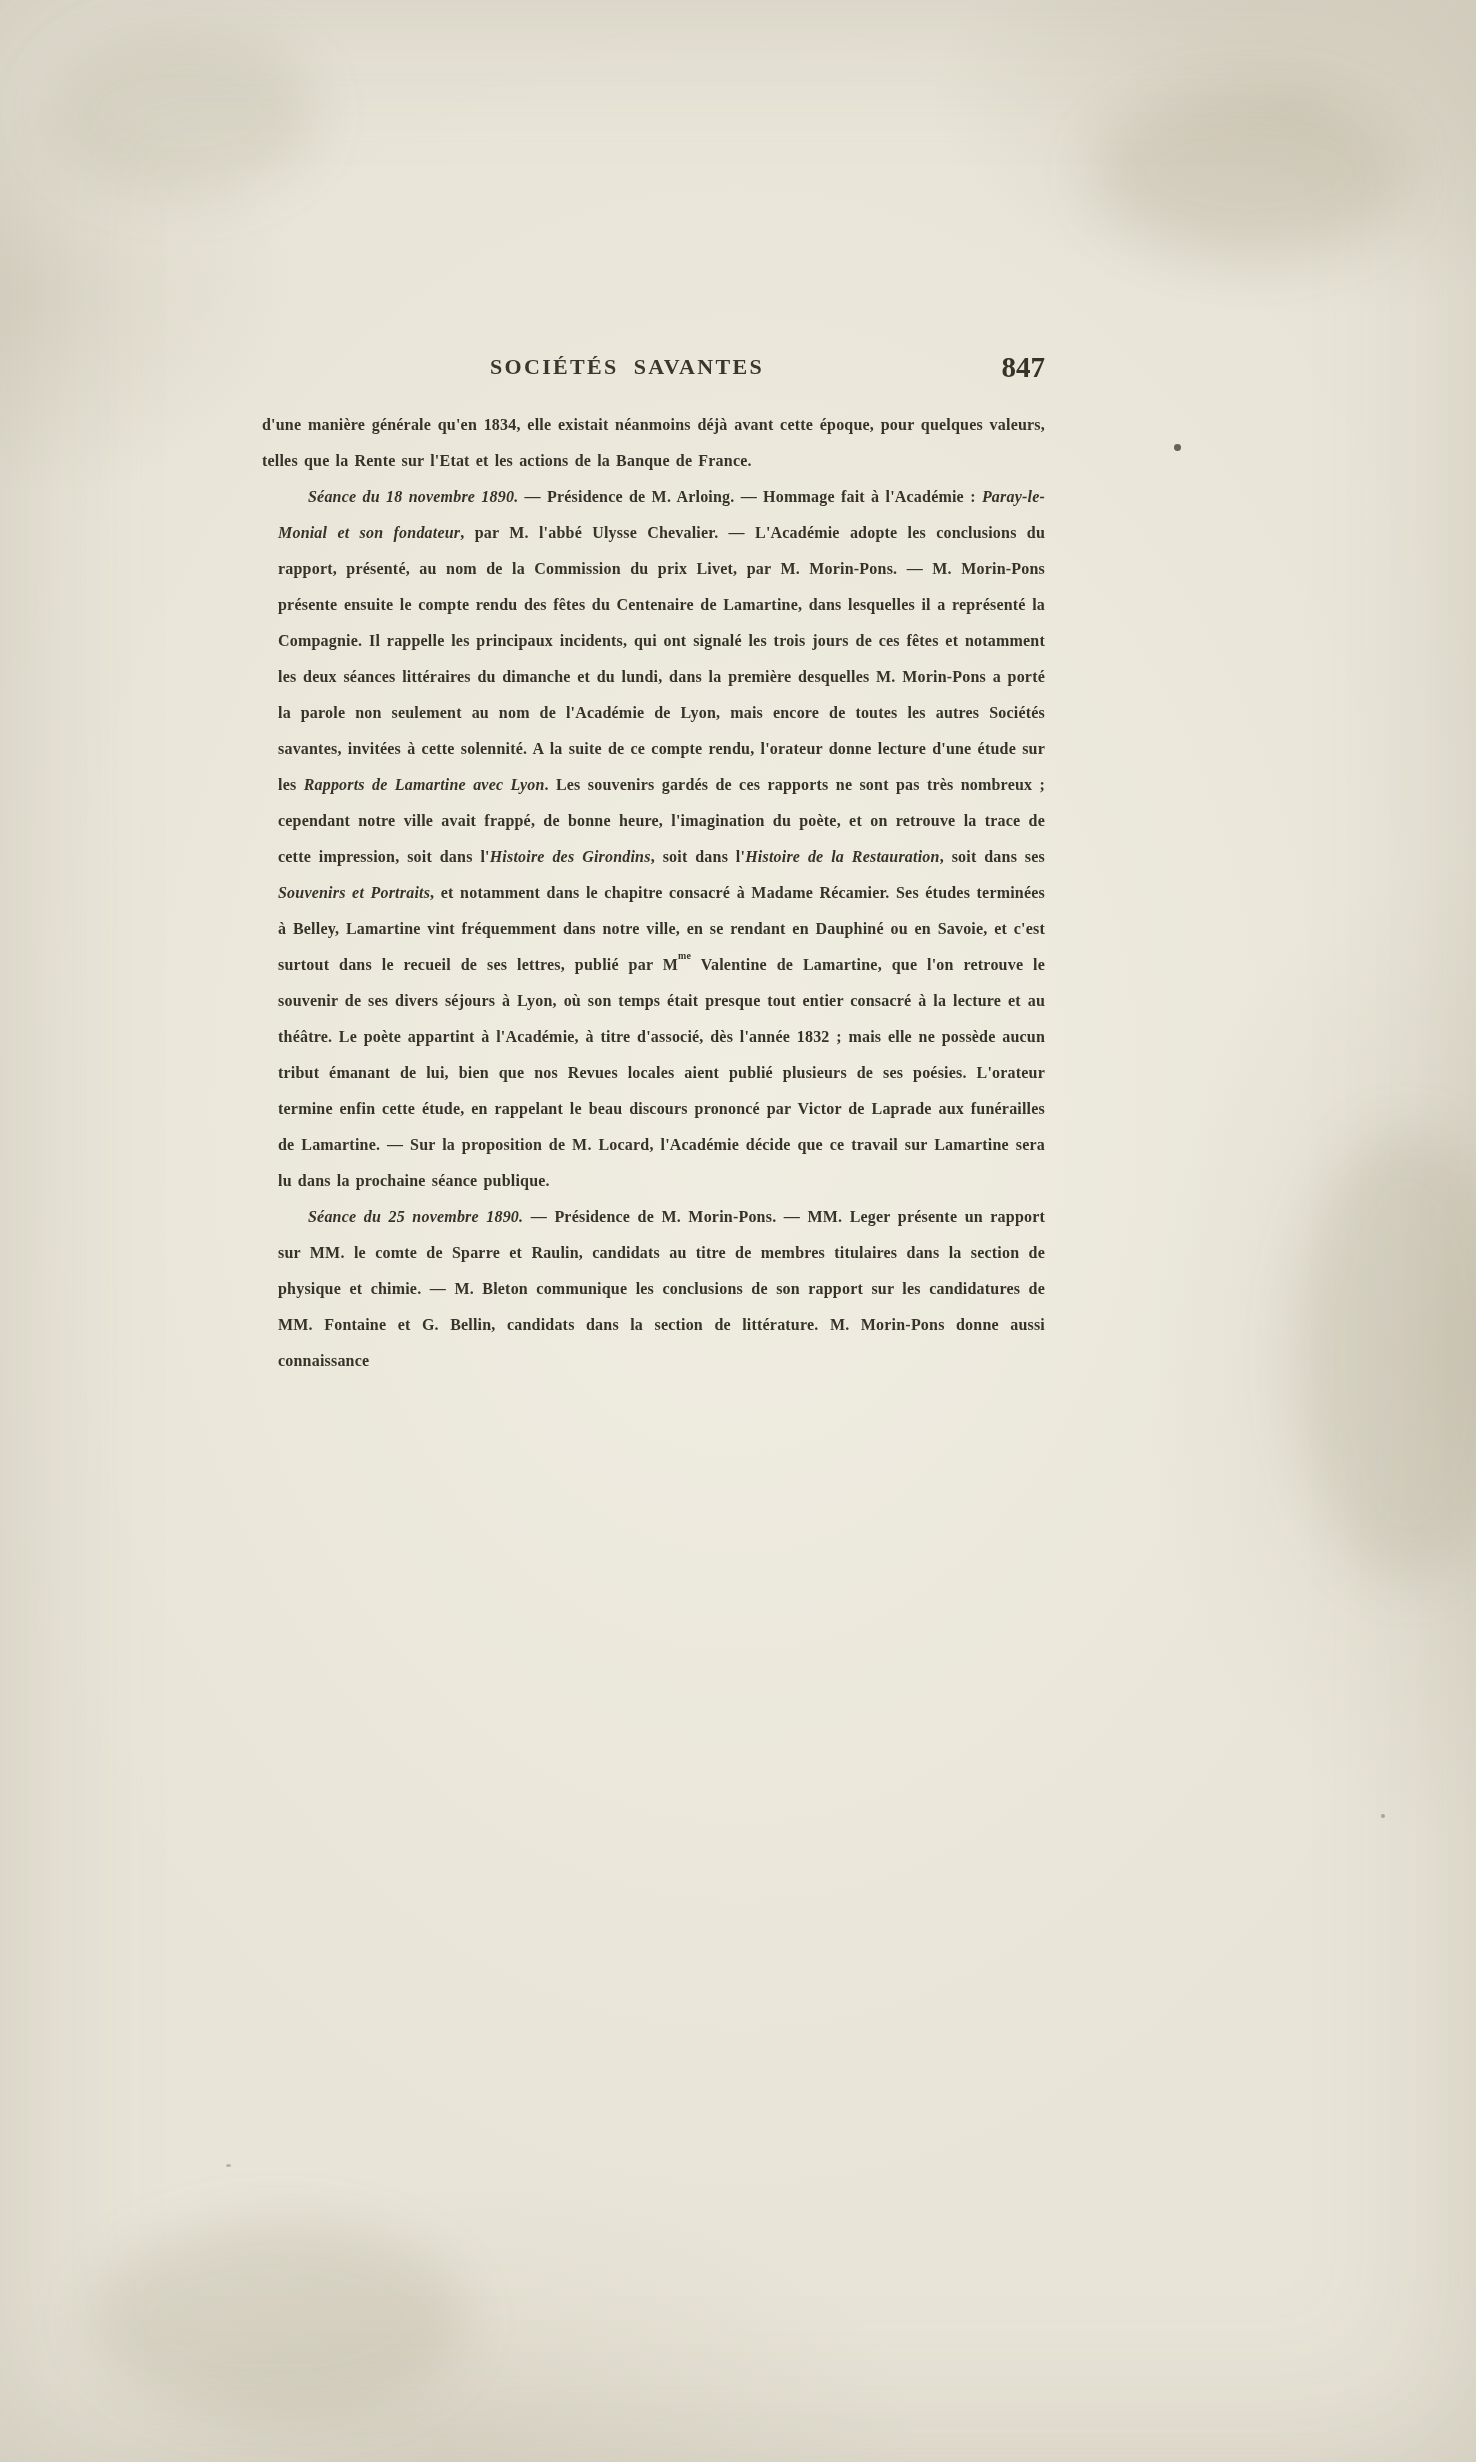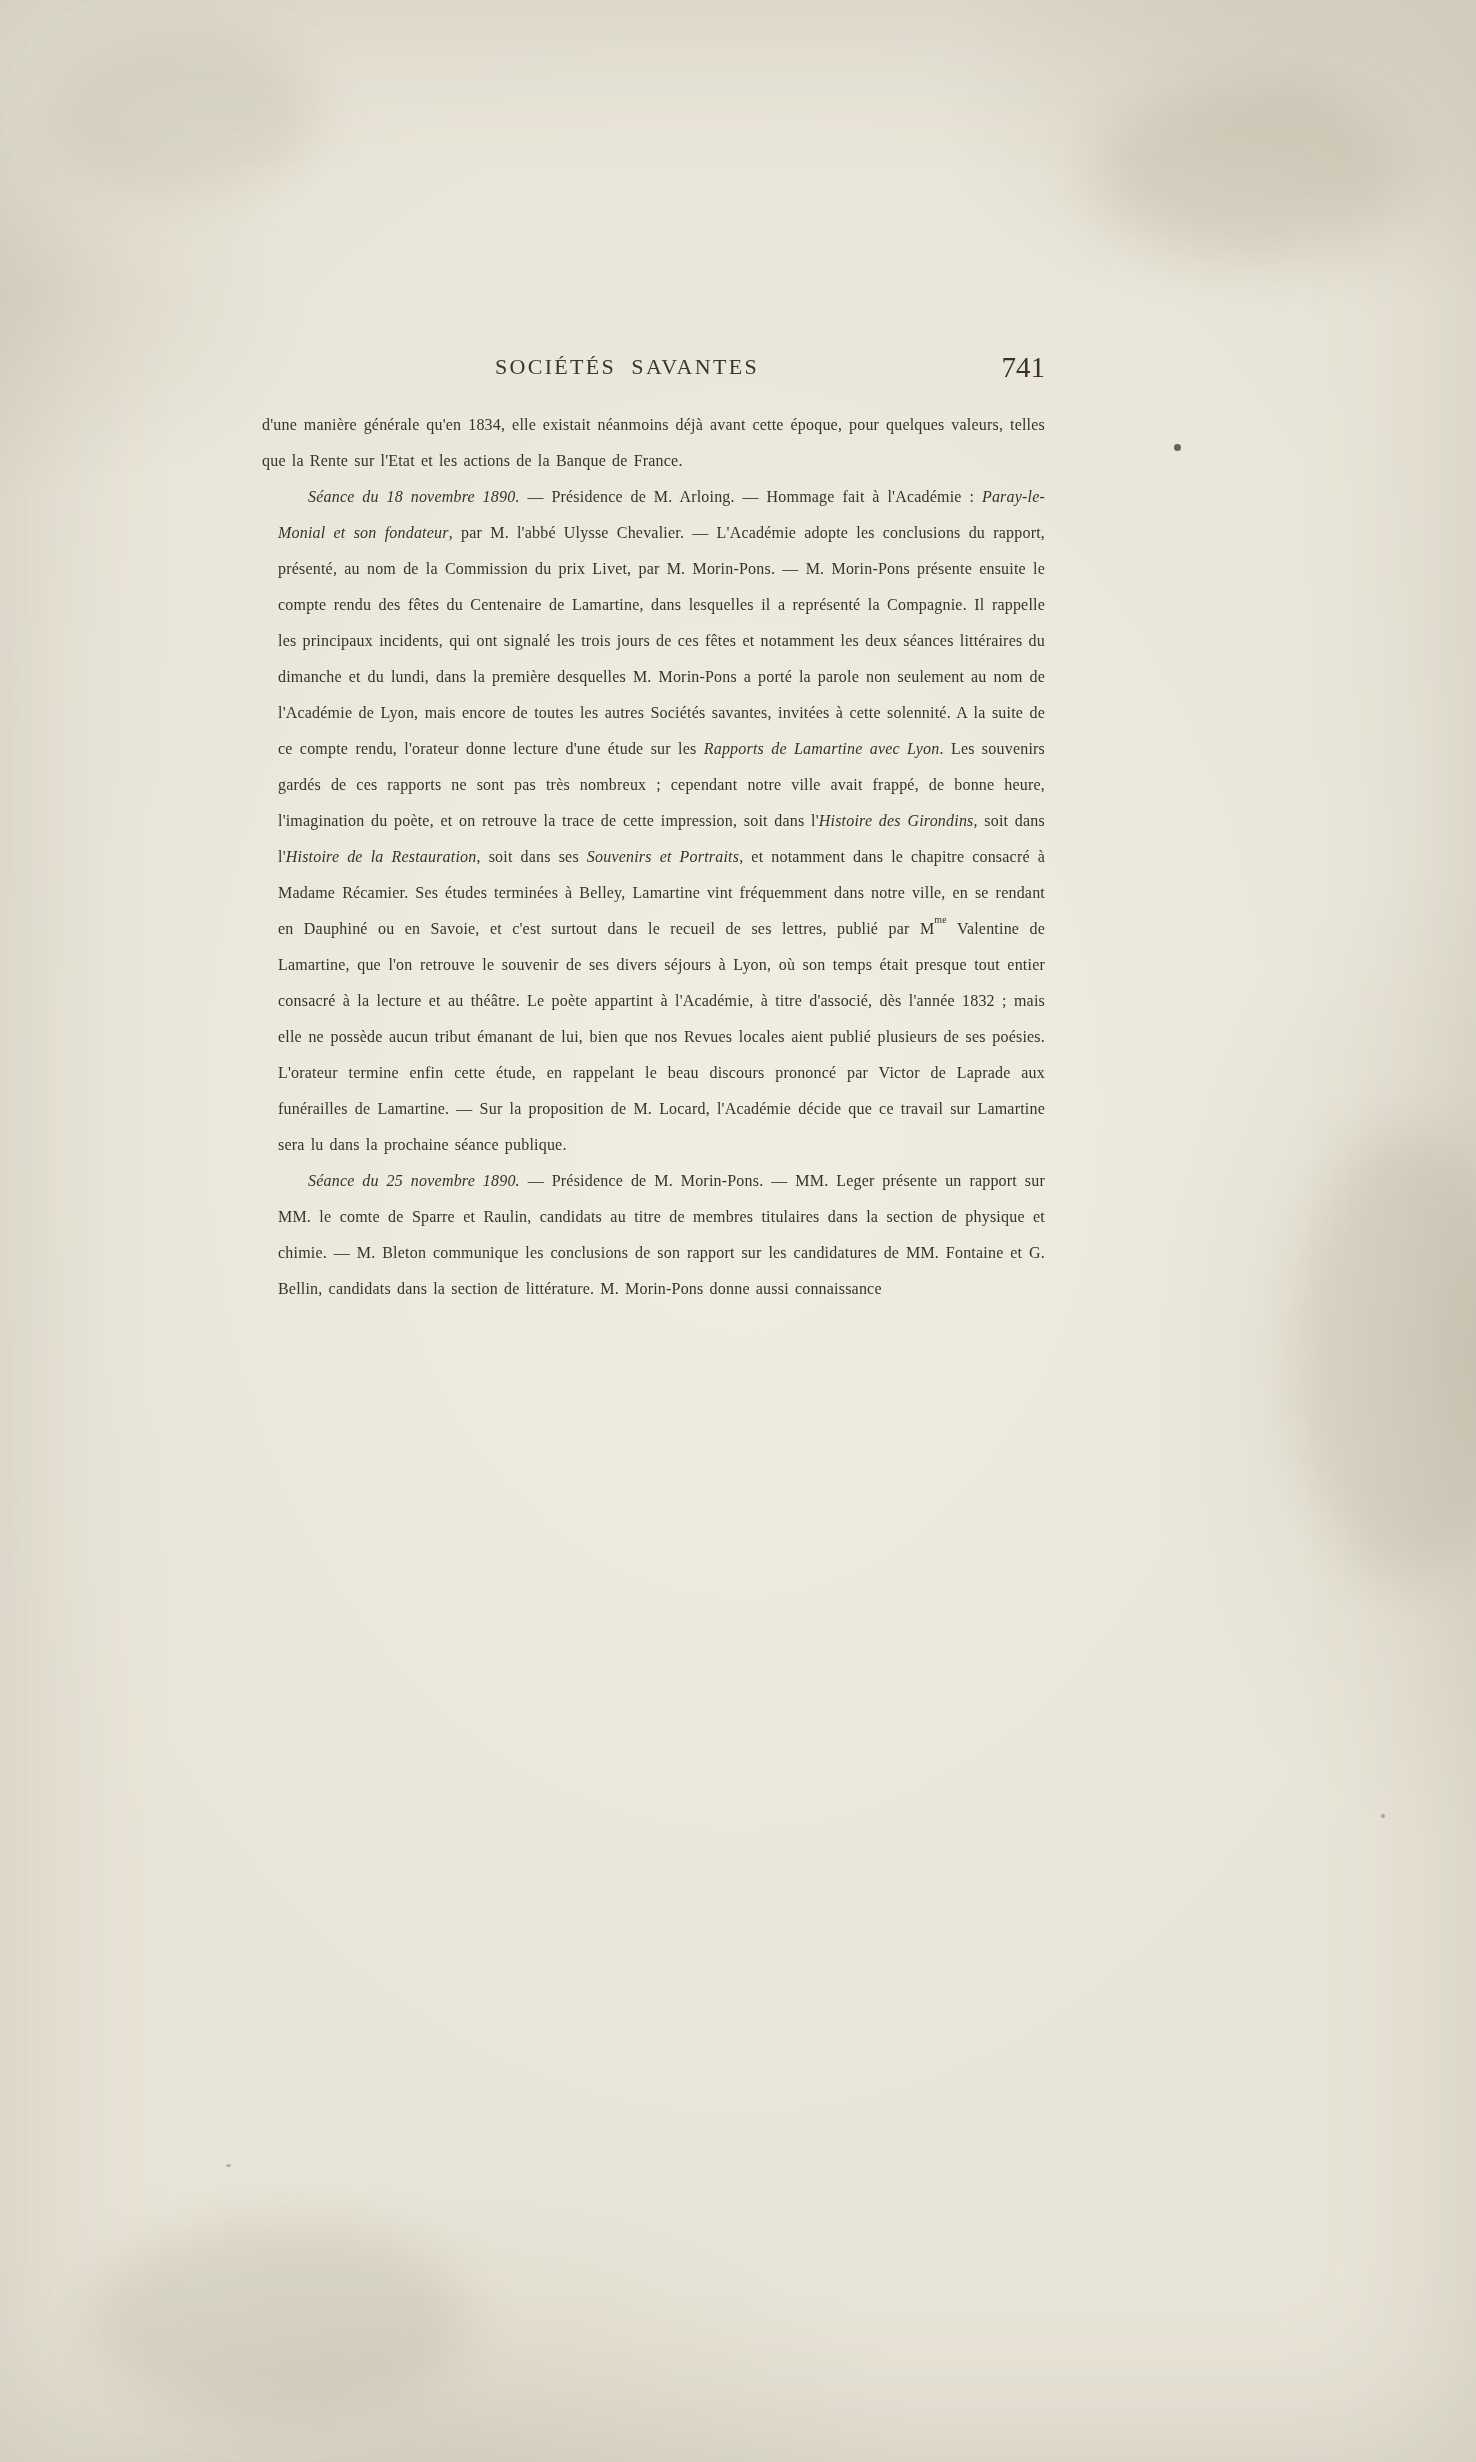--- a/index.html
+++ b/index.html
@@ -104,24 +104,24 @@
 <div class="paper" style="background-color: rgb(232, 228, 215);">
   <div class="blob b1"></div>
   <div class="blob b2"></div>
   <div class="blob b3"></div>
   <div class="blob b4"></div>
   <div class="speck s1"></div>
   <div class="speck s2"></div>
   <div class="speck s3"></div>
 </div>
 
-<div class="column" style="color: rgb(56, 50, 42);">
+<div class="column" style="color: rgb(56, 50, 42); font-weight: bold;">
   <div class="running-head">
     <div class="title">SOCIÉTÉS SAVANTES</div>
-    <div class="folio">741</div>
+    <div class="folio">847</div>
   </div>
   <div class="body-text">
       <p class="para"><span>d'une manière générale qu'en 1834, elle existait néanmoins déjà avant cette époque, pour quelques valeurs, telles que la Rente sur l'Etat et les actions de la Banque de France.</span></p>
       <p class="para indent"><span class="it">Séance du 18 novembre 1890.</span><span> — Présidence de M. Arloing. — Hommage fait à l'Académie : </span><span class="it">Paray-le-Monial et son fondateur</span><span>, par M. l'abbé Ulysse Chevalier. — L'Académie adopte les conclusions du rapport, présenté, au nom de la Commission du prix Livet, par M. Morin-Pons. — M. Morin-Pons présente ensuite le compte rendu des fêtes du Centenaire de Lamartine, dans lesquelles il a représenté la Compagnie. Il rappelle les principaux incidents, qui ont signalé les trois jours de ces fêtes et notamment les deux séances littéraires du dimanche et du lundi, dans la première desquelles M. Morin-Pons a porté la parole non seulement au nom de l'Académie de Lyon, mais encore de toutes les autres Sociétés savantes, invitées à cette solennité. A la suite de ce compte rendu, l'orateur donne lecture d'une étude sur les </span><span class="it">Rapports de Lamartine avec Lyon</span><span>. Les souvenirs gardés de ces rapports ne sont pas très nombreux ; cependant notre ville avait frappé, de bonne heure, l'imagination du poète, et on retrouve la trace de cette impression, soit dans l'</span><span class="it">Histoire des Girondins</span><span>, soit dans l'</span><span class="it">Histoire de la Restauration</span><span>, soit dans ses </span><span class="it">Souvenirs et Portraits</span><span>, et notamment dans le chapitre consacré à Madame Récamier. Ses études terminées à Belley, Lamartine vint fréquemment dans notre ville, en se rendant en Dauphiné ou en Savoie, et c'est surtout dans le recueil de ses lettres, publié par M</span><sup class="msup">me</sup><span> Valentine de Lamartine, que l'on retrouve le souvenir de ses divers séjours à Lyon, où son temps était presque tout entier consacré à la lecture et au théâtre. Le poète appartint à l'Académie, à titre d'associé, dès l'année 1832 ; mais elle ne possède aucun tribut émanant de lui, bien que nos Revues locales aient publié plusieurs de ses poésies. L'orateur termine enfin cette étude, en rappelant le beau discours prononcé par Victor de Laprade aux funérailles de Lamartine. — Sur la proposition de M. Locard, l'Académie décide que ce travail sur Lamartine sera lu dans la prochaine séance publique.</span></p>
       <p class="para indent"><span class="it">Séance du 25 novembre 1890.</span><span> — Présidence de M. Morin-Pons. — MM. Leger présente un rapport sur MM. le comte de Sparre et Raulin, candidats au titre de membres titulaires dans la section de physique et chimie. — M. Bleton communique les conclusions de son rapport sur les candidatures de MM. Fontaine et G. Bellin, candidats dans la section de littérature. M. Morin-Pons donne aussi connaissance</span></p>
     </div>
 </div>
 
 
 </body></html>

